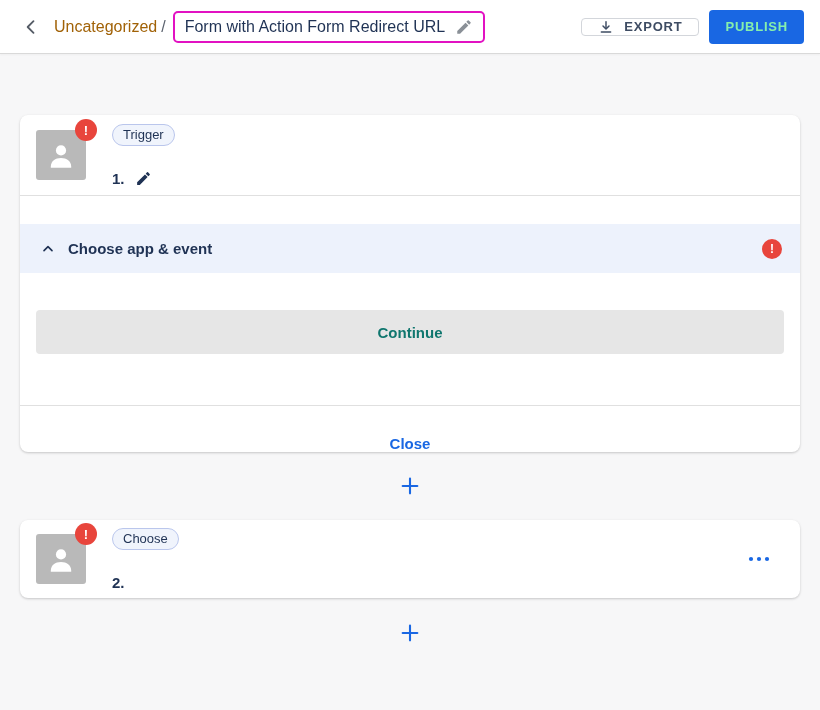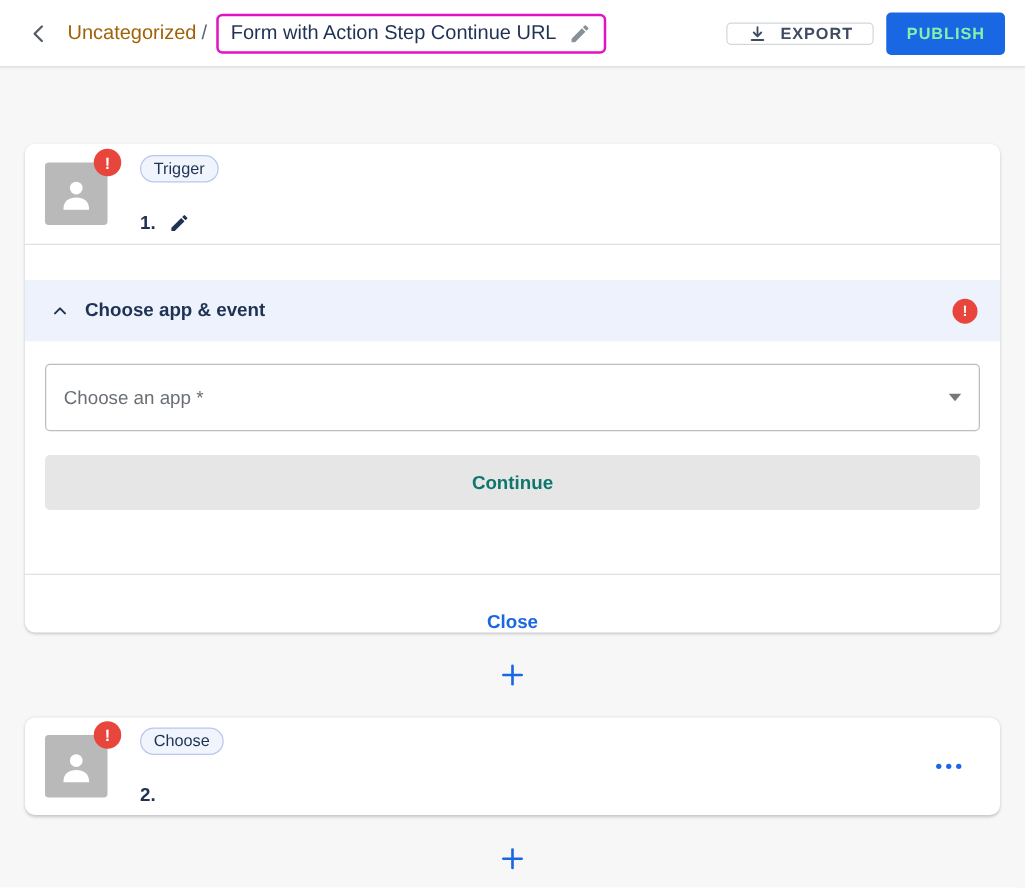--- a/index.html
+++ b/index.html
@@ -119,21 +119,21 @@
   <button class="back-btn">
     <span style="display:flex;">
       <svg width="20" height="20" viewBox="0 0 24 24" fill="none" stroke="currentColor" stroke-width="2.2" stroke-linecap="round" stroke-linejoin="round">
           <path d="M15 5 L8 12 L15 19"></path>
         </svg>
     </span>
   </button>
   <span class="crumb">Uncategorized</span>
   <span class="crumb-sep">/</span>
   <div class="title-box">
-    <span class="title-text">Form with Action Step Continue URL</span>
+    <span class="title-text">Form with Action Form Redirect URL</span>
     <span class="edit-ic">
       <svg width="18" height="18" viewBox="0 0 24 24" fill="currentColor">
           <path d="M3 17.25V21h3.75L17.81 9.94l-3.75-3.75L3 17.25zM20.71 7.04a1 1 0 0 0 0-1.41l-2.34-2.34a1 1 0 0 0-1.41 0l-1.83 1.83 3.75 3.75 1.83-1.83z"></path>
         </svg>
     </span>
   </div>
   <div class="topbar-spacer"></div>
   <button class="export-btn">
     <span style="display:flex;">
       <svg width="16" height="16" viewBox="0 0 24 24" fill="none" stroke="currentColor" stroke-width="2.2" stroke-linecap="round" stroke-linejoin="round">
@@ -182,24 +182,20 @@
       <span class="chev">
         <svg width="16" height="16" viewBox="0 0 24 24" fill="none" stroke="currentColor" stroke-width="2.4" stroke-linecap="round" stroke-linejoin="round">
             <path d="M6 14.5 12 8.5l6 6"></path>
           </svg>
       </span>
       <span class="section-title">Choose app &amp; event</span>
       <span class="section-err">!</span>
     </div>
 
     <div class="section-body">
-      <div class="select" role="combobox">
-        <span class="select-label">Choose an app *</span>
-        <span class="caret-down"></span>
-      </div>
       <button class="continue-btn" disabled="">Continue</button>
     </div>
 
     <div class="gap51"></div>
     <div class="divider"></div>
     <div class="close-row">
       <button class="close-btn">Close</button>
     </div>
   </section>
 

